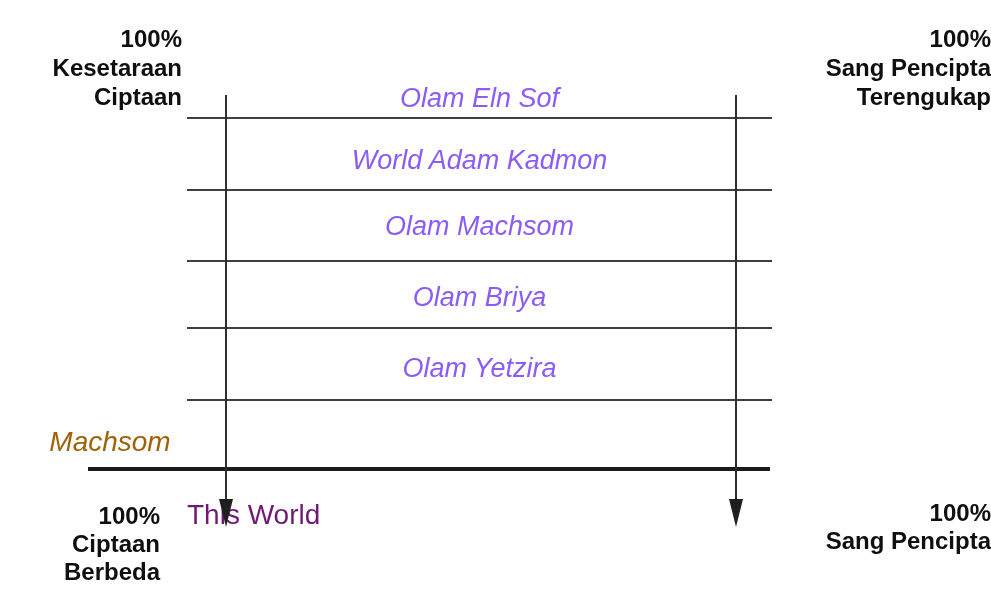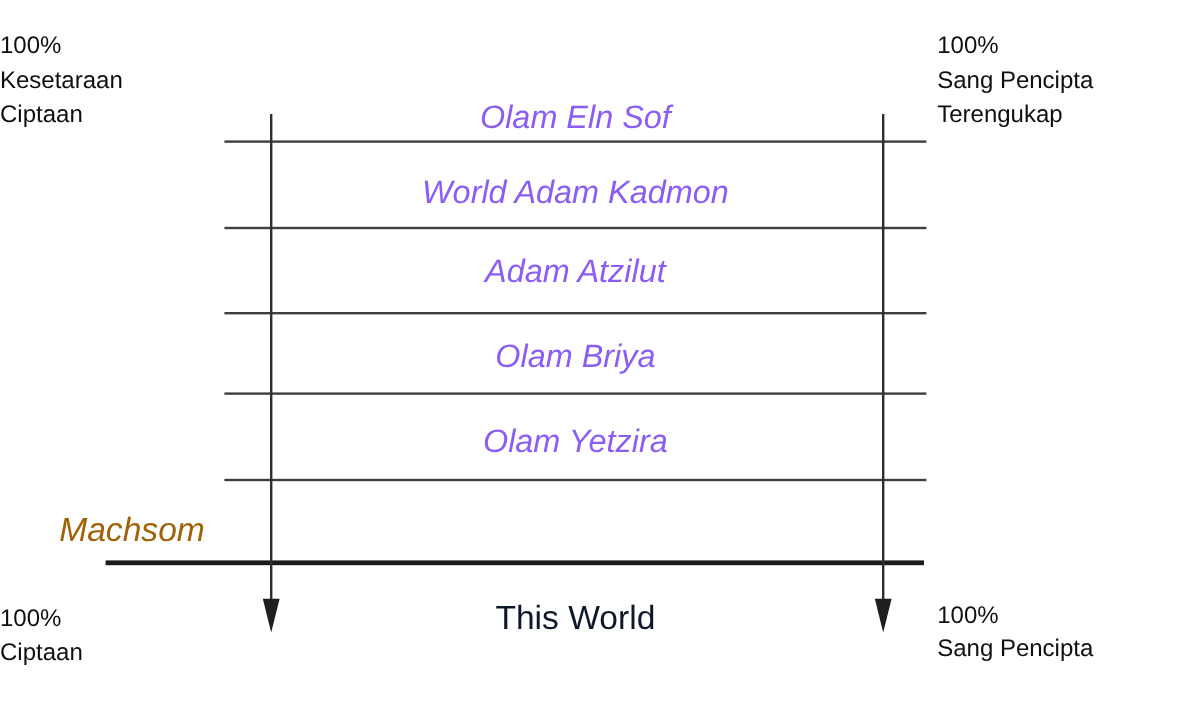--- a/index.html
+++ b/index.html
@@ -52,46 +52,45 @@
     width: 585px;
     text-align: center;
     font-style: italic;
     font-size: 27px;
     line-height: 30px;
     color: #8b5cf6;
   }
   
   .corner {
     position: absolute;
-    text-align: left;
-    font-weight: normal;
-    font-size: 20px;
+    text-align: right;
+    font-weight: bold;
+    font-size: 24px;
     line-height: 29px;
     color: #0f0f0f;
   }
   .machsom {
     position: absolute;
     left: 30px;
     top: 427px;
     width: 160px;
     text-align: center;
     font-style: italic;
     font-size: 28px;
     line-height: 30px;
     color: #a16207;
   }
   .this-world {
     position: absolute;
     left: 187px;
     top: 500px;
     width: 585px;
-    text-align: center;
     font-size: 28px;
     line-height: 30px;
-    color: #0f172a;
+    color: #701a75;
   }
 </style>
 </head>
 <body>
 
 <div class="canvas">
 
   <div class="corner" style="left:0; top:24px; width:182px;">
     <div>100%</div>
     <div>Kesetaraan</div>
@@ -100,32 +99,33 @@
 
   <div class="corner" style="left:781px; top:24px; width:210px;">
     <div>100%</div>
     <div>Sang Pencipta</div>
     <div>Terengukap</div>
   </div>
 
   <div class="corner" style="left:0; top:502px; width:160px; line-height:28px;">
     <div>100%</div>
     <div>Ciptaan</div>
+    <div>Berbeda</div>
   </div>
 
   <div class="corner" style="left:781px; top:499px; width:210px; line-height:28px;">
     <div>100%</div>
     <div>Sang Pencipta</div>
   </div>
 
   <div class="machsom">Machsom</div>
 
   <div class="band-label" style="top:83px;">Olam Eln Sof</div>
   <div class="band-label" style="top:145px;">World Adam Kadmon</div>
-  <div class="band-label" style="top:211px;">Adam Atzilut</div>
+  <div class="band-label" style="top:211px;">Olam Machsom</div>
   <div class="band-label" style="top:282px;">Olam Briya</div>
   <div class="band-label" style="top:353px;">Olam Yetzira</div>
 
   <div class="this-world">This World</div>
 
   <div class="hline" style="top:117px;"></div>
   <div class="hline" style="top:189px;"></div>
   <div class="hline" style="top:260px;"></div>
   <div class="hline" style="top:327px;"></div>
   <div class="hline" style="top:399px;"></div>

